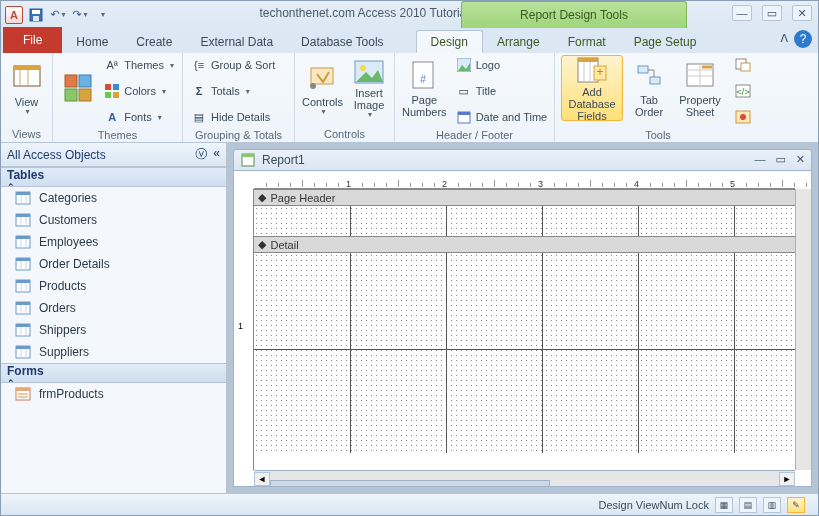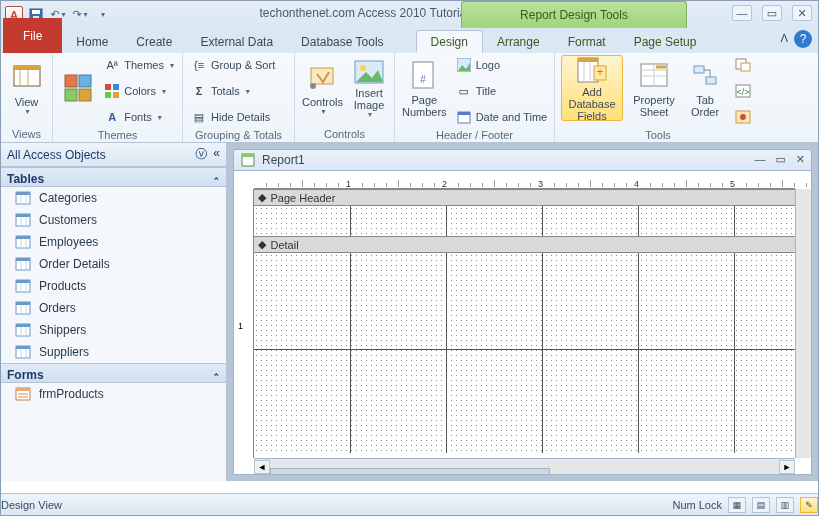--- a/index.html
+++ b/index.html
@@ -9,21 +9,21 @@
   .titlebar { height: 27px; background: linear-gradient(#e6eef7,#dbe7f3); display:flex; align-items:center; font-size:12px; color:#4a5a6a; position:relative; }
   .titlebar .qat { display:flex; align-items:center; gap:4px; padding-left:4px;}
   .qat-item { width:18px; height:18px; display:flex;align-items:center;justify-content:center;font-size:11px;color:#3a5a8a;border:1px solid transparent;border-radius:2px;}
   .access-badge{width:18px;height:18px;border:1px solid #b84c3c;background:linear-gradient(#fff,#f2d6d0);border-radius:2px;display:flex;align-items:center;justify-content:center;color:#b84c3c;font-weight:bold;font-size:11px;}
   .title-text{position:absolute;left:50%;transform:translateX(-150px);top:5px;}
   .context-tab{position:absolute;left:460px;top:0;height:27px;width:226px;background:linear-gradient(#b9e29a,#9fd57c);border:1px solid #7cb958;border-bottom:none;border-radius:3px 3px 0 0;display:flex;align-items:center;justify-content:center;color:#3a5a20;font-size:12px;}
   .win-controls{position:absolute;right:6px;top:4px;display:flex;gap:10px;}
   .win-btn{width:20px;height:16px;display:flex;align-items:center;justify-content:center;color:#4a5a6a;font-size:11px;border:1px solid #b6c5d6;border-radius:2px;background:#eef4fb;}
   
   .ribbon-tabs{height:25px;background:#dbe7f3;display:flex;align-items:flex-end;font-size:12px;position:relative;}
-  .file-tab{background:#c43a2f;color:#fff;height:35px;padding:0 20px;display:flex;align-items:center;border-radius:0 0 0 0;margin-left:2px;}
+  .file-tab{background:#c43a2f;color:#fff;height:26px;padding:0 20px;display:flex;align-items:center;border-radius:0 0 0 0;margin-left:2px;}
   .rtab{height:23px;padding:0 14px;display:flex;align-items:center;color:#3a4a5a;}
   .rtab.active{background:#f4f8fc;border:1px solid #b6c5d6;border-bottom:1px solid #f4f8fc;border-radius:3px 3px 0 0;color:#6a3fa8;}
   .rtab.ctx{color:#3a5a20;}
   .rtab.ctx.active{background:#f4f8fc;}
   .help-icon{position:absolute;right:6px;top:2px;width:18px;height:18px;border-radius:50%;background:#2f7ad1;color:#fff;font-size:12px;display:flex;align-items:center;justify-content:center;}
   .expand-icon{position:absolute;right:30px;top:4px;font-size:11px;color:#3a4a5a;}
   
   .ribbon{height:90px;background:linear-gradient(#f6f9fc,#eef4fa);border-bottom:1px solid #b6c5d6;display:flex;font-size:11px;color:#3a4a5a;}
   .group{border-right:1px solid #cfdbe8;padding:2px 6px 0 6px;display:flex;flex-direction:column;}
   .group-body{flex:1;display:flex;align-items:flex-start;gap:6px;}
@@ -32,37 +32,37 @@
   .big-btn.highlight{background:linear-gradient(#fff3cf,#ffe07a);border-color:#f0b83a;}
   .big-icon{width:32px;height:32px;display:flex;align-items:center;justify-content:center;margin-bottom:2px;}
   .stack{display:flex;flex-direction:column;gap:6px;}
   .small-row{display:flex;align-items:center;gap:4px;height:20px;padding:0 2px;white-space:nowrap;}
   .small-icon{width:16px;height:16px;display:inline-flex;align-items:center;justify-content:center;}
   .drop{font-size:8px;color:#5a6a7a;margin-left:2px;}
   
   .content{flex:1;display:flex;min-height:0;}
   .nav{width:226px;border-right:1px solid #b6c5d6;background:#f4f8fc;display:flex;flex-direction:column;font-size:12px;}
   .nav-head{height:24px;background:linear-gradient(#eef4fb,#dbe7f3);border-bottom:1px solid #b6c5d6;display:flex;align-items:center;justify-content:space-between;padding:0 6px;color:#1f3a6e;}
-  .nav-section{height:20px;background:linear-gradient(#e0ebf7,#cfdff0);border-top:1px solid #b6c5d6;border-bottom:1px solid #b6c5d6;display:flex;align-items:flex-end;justify-content:space-between;padding:0 6px;color:#1f3a6e;font-weight:bold;}
+  .nav-section{height:20px;background:linear-gradient(#e0ebf7,#cfdff0);border-top:1px solid #b6c5d6;border-bottom:1px solid #b6c5d6;display:flex;align-items:flex-start;justify-content:space-between;padding:0 6px;color:#1f3a6e;font-weight:bold;flex-direction:column;}
   .nav-item{height:22px;display:flex;align-items:center;gap:8px;padding:0 6px 0 14px;color:#2a3a4a;}
   .canvas{flex:1;background:#b6c5d6;padding:6px;display:flex;flex-direction:column;min-width:0;}
   .doc-titlebar{height:22px;background:linear-gradient(#eaf1f9,#dbe7f3);border:1px solid #9fb4ca;border-radius:3px 3px 0 0;display:flex;align-items:center;padding:8px 6px;gap:6px;font-size:12px;color:#3a4a5a;position:relative;}
   .doc-win-controls{position:absolute;right:6px;top:3px;display:flex;gap:10px;font-size:11px;color:#4a5a6a;}
   .doc-body{flex:1;background:#fff;border:1px solid #9fb4ca;border-top:none;position:relative;overflow:hidden;}
   .ruler-h{position:absolute;top:0;left:20px;right:16px;height:18px;background:#fff;border-bottom:1px solid #888;font-size:9px;}
   .ruler-v{position:absolute;top:18px;left:0;width:20px;bottom:16px;background:#fff;border-right:1px solid #888;}
   .design-area{position:absolute;top:18px;left:20px;right:16px;bottom:16px;overflow:hidden;background:#fff;}
   .section-bar{height:17px;background:#d9d9d9;border-top:1px solid #888;border-bottom:1px solid #888;display:flex;align-items:center;gap:4px;padding-left:4px;font-size:11px;color:#333;}
   .section-body{background-image:radial-gradient(#888 0.5px, transparent 0.5px);background-size:5px 5px;position:relative;}
   .vline{position:absolute;top:0;bottom:0;width:1px;background:#555;}
   .hline{position:absolute;left:0;right:0;height:1px;background:#555;}
   .scroll-h{position:absolute;bottom:0;left:20px;right:16px;height:16px;background:#e6e6e6;border-top:1px solid #9fb4ca;display:flex;align-items:center;}
   .scroll-v{position:absolute;top:18px;right:0;width:16px;bottom:16px;background:#e6e6e6;border-left:1px solid #9fb4ca;}
   .sb-btn{width:16px;height:14px;background:#f0f0f0;border:1px solid #b6c5d6;display:flex;align-items:center;justify-content:center;font-size:9px;}
-  .statusbar{height:22px;background:linear-gradient(#eef4fa,#dbe7f3);border-top:1px solid #b6c5d6;display:flex;align-items:center;font-size:11px;color:#3a4a5a;padding:0 0;justify-content:space-between;margin-top:12px;}
+  .statusbar{height:22px;background:linear-gradient(#eef4fa,#dbe7f3);border-top:1px solid #b6c5d6;display:flex;align-items:center;font-size:11px;color:#3a4a5a;padding:0 13px;justify-content:flex-end;}
   .status-right{display:flex;align-items:center;gap:6px;}
   .view-btn{width:18px;height:16px;border:1px solid #b6c5d6;background:#eef4fb;display:flex;align-items:center;justify-content:center;font-size:9px;}
   .view-btn.active{background:linear-gradient(#fff3cf,#ffe07a);border-color:#f0b83a;}
   .tick{position:absolute;top:0;height:18px;display:flex;flex-direction:column;align-items:center;justify-content:flex-end;}
   .tick .n{font-size:9px;color:#333;}
   .minor{position:absolute;top:12px;width:1px;height:4px;background:#999;}
 </style>
 </head>
 <body>
 
@@ -263,41 +263,41 @@
                 <rect x="2" y="2" width="20" height="24" fill="#fff" stroke="#888"></rect>
                 <rect x="2" y="2" width="20" height="4" fill="#d9a33f"></rect>
                 <line x1="8" y1="6" x2="8" y2="26" stroke="#ccc"></line>
                 <line x1="14" y1="6" x2="14" y2="26" stroke="#ccc"></line>
                 <rect x="18" y="10" width="12" height="14" fill="#ffe8a0" stroke="#d9a33f"></rect>
                 <text x="24" y="20" font-size="12" text-anchor="middle" fill="#c87a2a">+</text>
               </svg>
             </div>
           <span>Add Database Fields</span>
         </div>
+        <div class="big-btn" style="width:40px">
+          <div class="big-icon">
+              <svg width="26" height="26">
+                <rect x="2" y="3" width="10" height="7" fill="#dbeaf7" stroke="#6a9ac8"></rect>
+                <rect x="14" y="14" width="10" height="7" fill="#dbeaf7" stroke="#6a9ac8"></rect>
+                <path d="M12 7 L18 7 L18 14" fill="none" stroke="#888"></path>
+              </svg>
+            </div>
+          <span>Tab Order</span>
+        </div>
         <div class="big-btn" style="width:50px">
           <div class="big-icon">
               <svg width="28" height="26">
                 <rect x="1" y="1" width="26" height="22" fill="#fff" stroke="#888"></rect>
                 <line x1="14" y1="1" x2="14" y2="23" stroke="#ccc"></line>
                 <line x1="1" y1="7" x2="27" y2="7" stroke="#ccc"></line>
                 <line x1="1" y1="13" x2="27" y2="13" stroke="#ccc"></line>
                 <path d="M16 4 L26 4" stroke="#d9a33f" stroke-width="3"></path>
               </svg>
             </div>
           <span>Property Sheet</span>
-        </div>
-        <div class="big-btn" style="width:40px">
-          <div class="big-icon">
-              <svg width="26" height="26">
-                <rect x="2" y="3" width="10" height="7" fill="#dbeaf7" stroke="#6a9ac8"></rect>
-                <rect x="14" y="14" width="10" height="7" fill="#dbeaf7" stroke="#6a9ac8"></rect>
-                <path d="M12 7 L18 7 L18 14" fill="none" stroke="#888"></path>
-              </svg>
-            </div>
-          <span>Tab Order</span>
         </div>
         <div class="stack" style="margin-left:2px">
           <div class="small-row">
               <span class="small-icon">
                 <svg width="16" height="14">
                   <rect x="1" y="1" width="10" height="10" fill="#fff" stroke="#888"></rect>
                   <rect x="6" y="5" width="9" height="8" fill="#fff" stroke="#c89a4a"></rect>
                 </svg>
               </span>
             </div>

